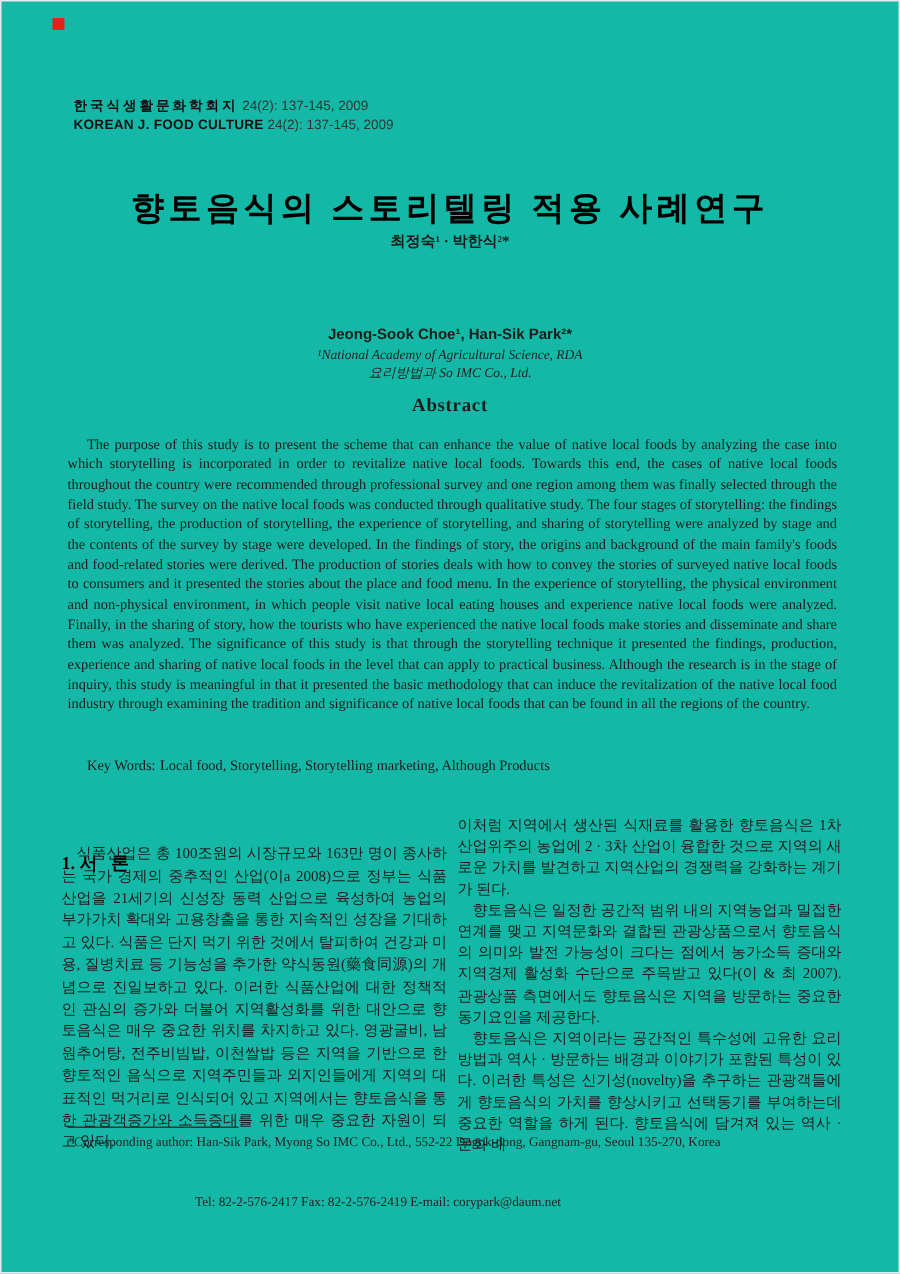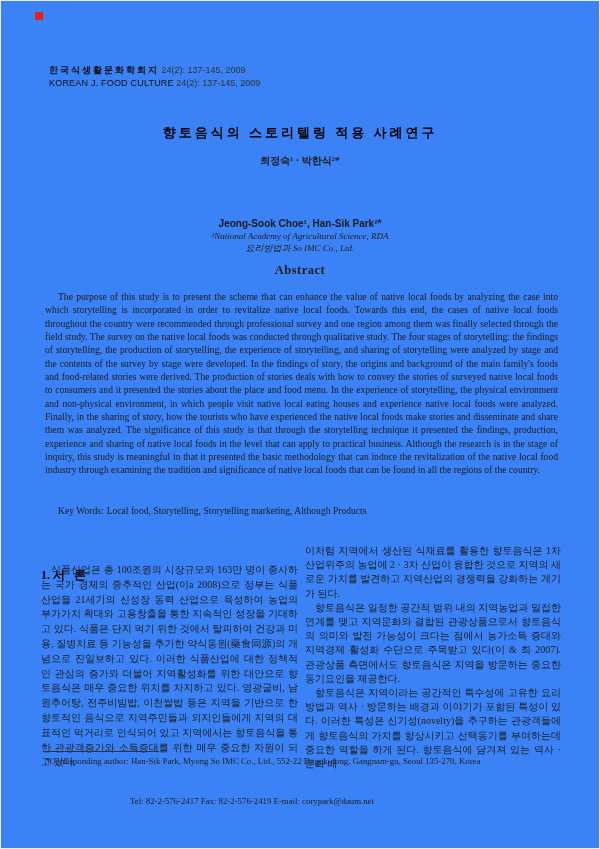--- a/index.html
+++ b/index.html
@@ -1,34 +1,34 @@
 <!DOCTYPE html>
 <html><head>
 <meta charset="utf-8">
 <style>
   html,body { margin:0; padding:0; background:#fff; }
   #page {
     position:relative; width:600px; height:849px; box-sizing:border-box;
-    background:#3b82f6; border:1px solid #e9e9ee; overflow:hidden;
+    background:#14b8a6; border:1px solid #e9e9ee; overflow:hidden;
     font-family:"Liberation Serif", serif; color:#1c1c1c;
   }
   .abs { position:absolute; }
   .centered { left:0; width:100%; text-align:center; }
 
   .red-marker { left:34px; top:11px; width:8px; height:8px; background:#e2231a; }
 
   .journal-header {
     left:48px; top:63px; font-family:"Liberation Sans", sans-serif;
     font-size:9px; line-height:13px; color:#111; white-space:nowrap;
   }
   .jname-kr { font-weight:bold; letter-spacing:2px; }
-  .jname-en { font-weight:normal; letter-spacing:0.2px; }
+  .jname-en { font-weight:bold; letter-spacing:0.2px; }
   .jissue { font-weight:normal; color:#333; letter-spacing:0; }
 
-  .title-kr { top:123px; font-size:13px; font-weight:bold; letter-spacing:3px; color:#000; }
+  .title-kr { top:123px; font-size:22px; font-weight:bold; letter-spacing:3px; color:#000; }
   .authors-kr { top:153px; font-size:10px; font-weight:bold; }
   .affil-kr { top:168px; font-size:9px; color:#222; }
 
   .title-en { top:196px; font-size:14.5px; color:#111; }
   .authors-en { top:217px; font-family:"Liberation Sans", sans-serif; font-size:10px; font-weight:bold; }
   .affil-en { font-style:italic; font-size:9px; color:#222; }
   .affil-en1 { top:230px; }
   .affil-en2 { top:241px; }
 
   .abstract-heading { top:262px; font-size:12.5px; font-weight:bold; letter-spacing:0.5px; }

